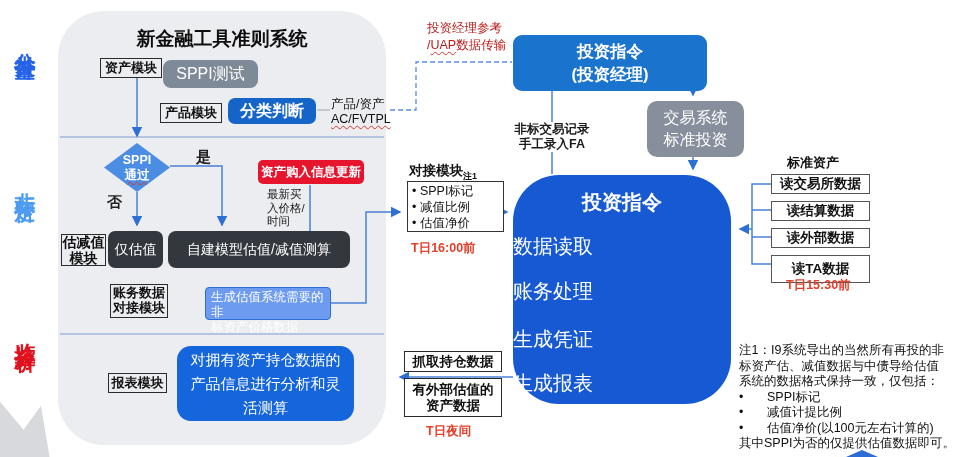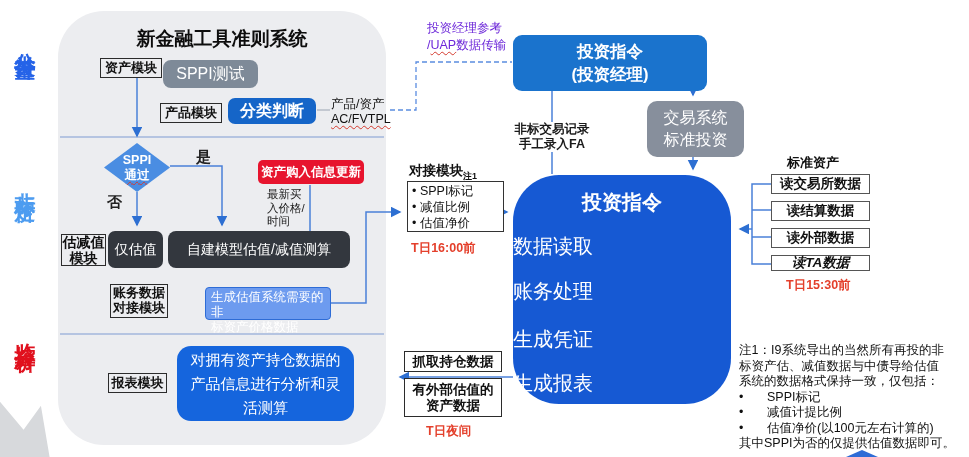--- a/index.html
+++ b/index.html
@@ -168,21 +168,21 @@
     <div class="itemrow"><span>•</span> <span>减值比例</span></div>
     <div class="itemrow"><span>•</span> <span>估值净价</span></div>
   </div>
   <div class="abs z2 redtime" style="left:411px;top:240px;">T日16:00前</div>
 
   <div class="abs z2 boldsm" style="left:510px;top:122px;width:84px;text-align:center;background:#fff;">
     <div>非标交易记录</div>
     <div>手工录入FA</div>
   </div>
 
-  <div class="abs z2" style="left:427px;top:20px;font-size:12.5px;line-height:17px;color:#6d28d9;">
+  <div class="abs z2" style="left:427px;top:20px;font-size:12.5px;line-height:17px;color:#b91c1c;">
     <div>投资经理参考</div>
     <div><span>/</span><span class="wavy">UAP</span><span>数据传输</span></div>
   </div>
 
   <div class="abs z2 wbox" style="left:404px;top:351px;width:98px;height:21px;font-size:13.5px;">抓取持仓数据</div>
   <div class="abs z2 wbox" style="left:404px;top:378px;width:98px;height:39px;font-size:13.5px;">
     <div>
       <div>有外部估值的</div>
       <div>资产数据</div>
     </div>
@@ -203,21 +203,21 @@
     <div class="vs-item" style="top:58px;">数据读取</div>
     <div class="vs-item" style="top:103px;">账务处理</div>
     <div class="vs-item" style="top:151px;">生成凭证</div>
     <div class="vs-item" style="top:195px;">生成报表</div>
   </div>
 
   <div class="abs z2" style="left:787px;top:154px;font-size:13px;font-weight:bold;color:#111;">标准资产</div>
   <div class="abs z2 wbox" style="left:771px;top:174px;width:99px;height:20px;font-size:13.5px;border-color:#555;">读交易所数据</div>
   <div class="abs z2 wbox" style="left:771px;top:201px;width:99px;height:20px;font-size:13.5px;border-color:#555;">读结算数据</div>
   <div class="abs z2 wbox" style="left:771px;top:228px;width:99px;height:20px;font-size:13.5px;border-color:#555;">读外部数据</div>
-  <div class="abs z2 wbox" style="left:771px;top:255px;width:99px;height:16px;font-size:13.5px;border-color:#555;font-style:italic;">读TA数据</div>
+  <div class="abs z2 wbox" style="left:771px;top:255px;width:99px;height:28px;font-size:13.5px;border-color:#555;">读TA数据</div>
   <div class="abs z2 redtime" style="left:786px;top:277px;">T日15:30前</div>
 
   <div class="abs z2 note" style="left:739px;top:343px;width:230px;">
     <div>注1：I9系统导出的当然所有再投的非</div>
     <div>标资产估、减值数据与中债导给估值</div>
     <div>系统的数据格式保持一致，仅包括：</div>
     <div class="brow">
         <span class="bdot"><span>•</span></span>
         <span>SPPI标记</span>
       </div>

